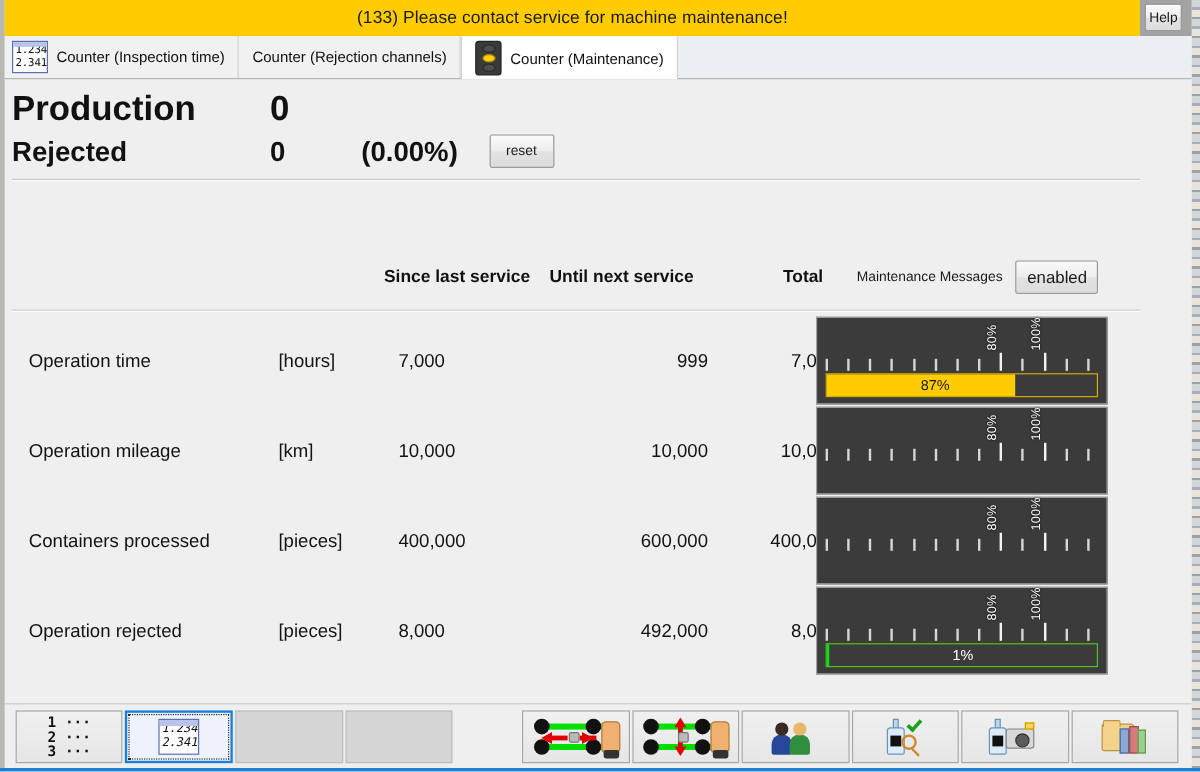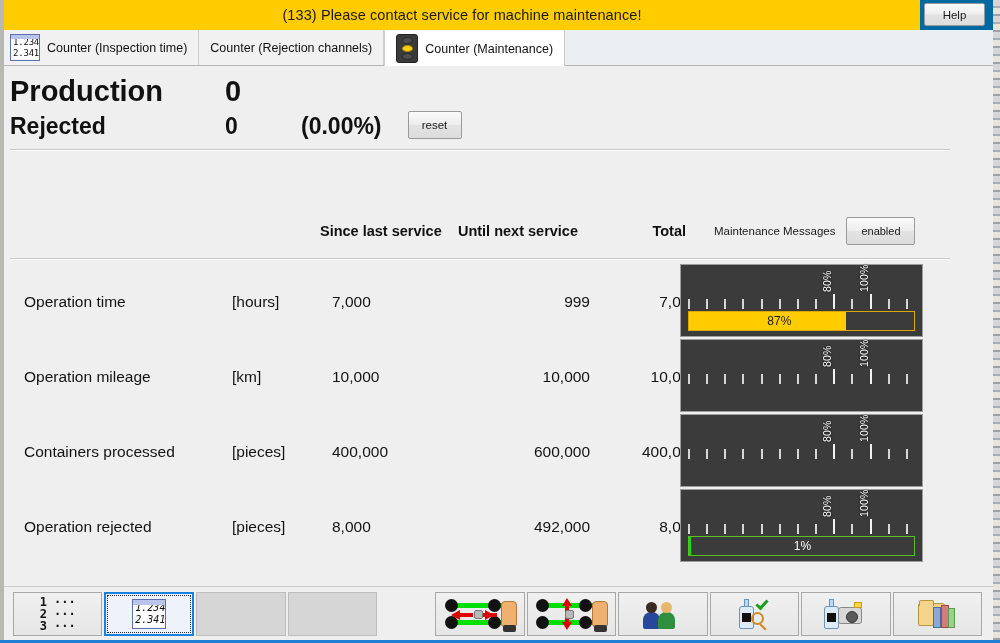--- a/index.html
+++ b/index.html
@@ -39,21 +39,21 @@
     z-index: 3; display: flex; align-items: stretch;
   }
   .banner {
     flex: 1 1 auto;
     background: #ffcc00;
     display: flex; align-items: center; justify-content: center;
     font-size: 14.5px; color: #1a1a1a;
     letter-spacing: .1px;
   }
   .help-wrap {
-    width: 73px; background: #0369a1;
+    width: 43px; background: #a3a3a3;
     display: flex; align-items: center; justify-content: center;
     padding: 3px 8px 4px 4px;
   }
   .help-btn {
     width: 100%; height: 23px;
     background: linear-gradient(180deg,#fbfbfb 0%, #eeeeee 48%, #e2e2e2 52%, #dddddd 100%);
     border: 1px solid #9a9a9a; border-radius: 2px;
     font-size: 11.5px; color: #1a1a1a;
     display: flex; align-items: center; justify-content: center;
     cursor: default;
@@ -161,21 +161,21 @@
   .c-since { width: 125px; text-align: left; }
   .c-until { width: 133px; text-align: right; }
   .c-total { width: 108px; text-align: right; }
   .c-extra { width: 270px; padding-left: 28px; display: flex; align-items: center; gap: 11px; }
 
   .mm-label { font-size: 11.5px; font-weight: normal; color: #1a1a1a; }
   .mm-btn {
     width: 69px; height: 28px;
     background: linear-gradient(180deg,#fafafa 0%, #ededed 48%, #e3e3e3 52%, #dcdcdc 100%);
     border: 1px solid #9a9a9a; border-radius: 2px;
-    font-size: 11px; font-weight: normal; color: #1a1a1a;
+    font-size: 14px; font-weight: normal; color: #1a1a1a;
     display: flex; align-items: center; justify-content: center; cursor: default;
   }
 
   .rows { position: absolute; top: 198px; left: 12px; width: 989px; }
   .row {
     height: 75px; display: flex; align-items: center;
     font-size: 15.5px; color: #131313;
   }
 
   

